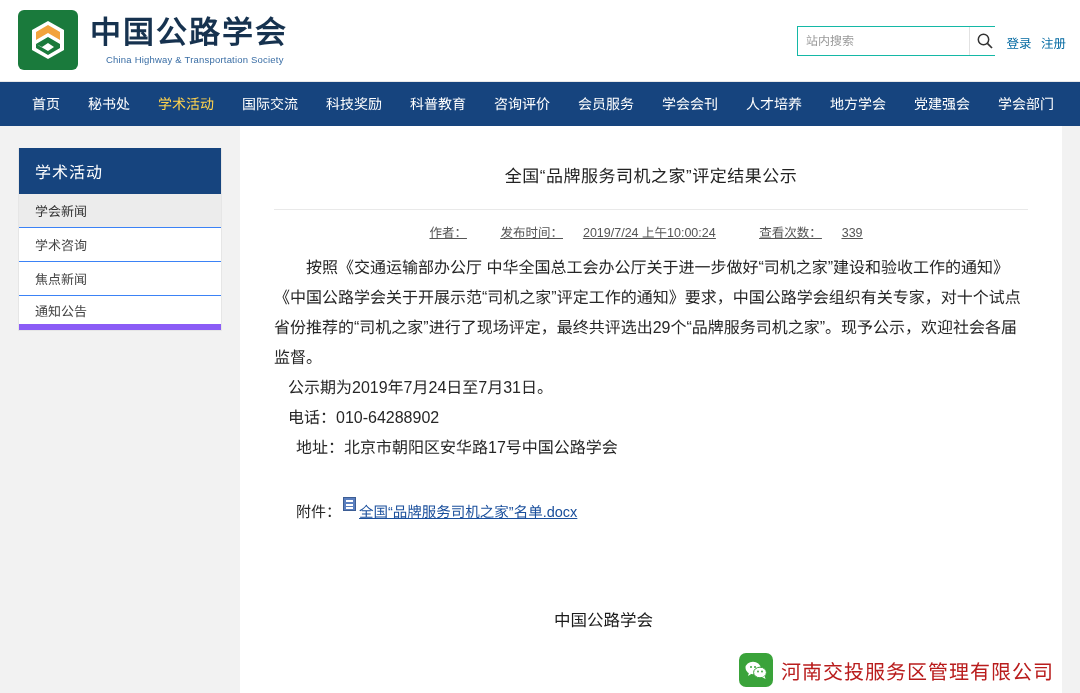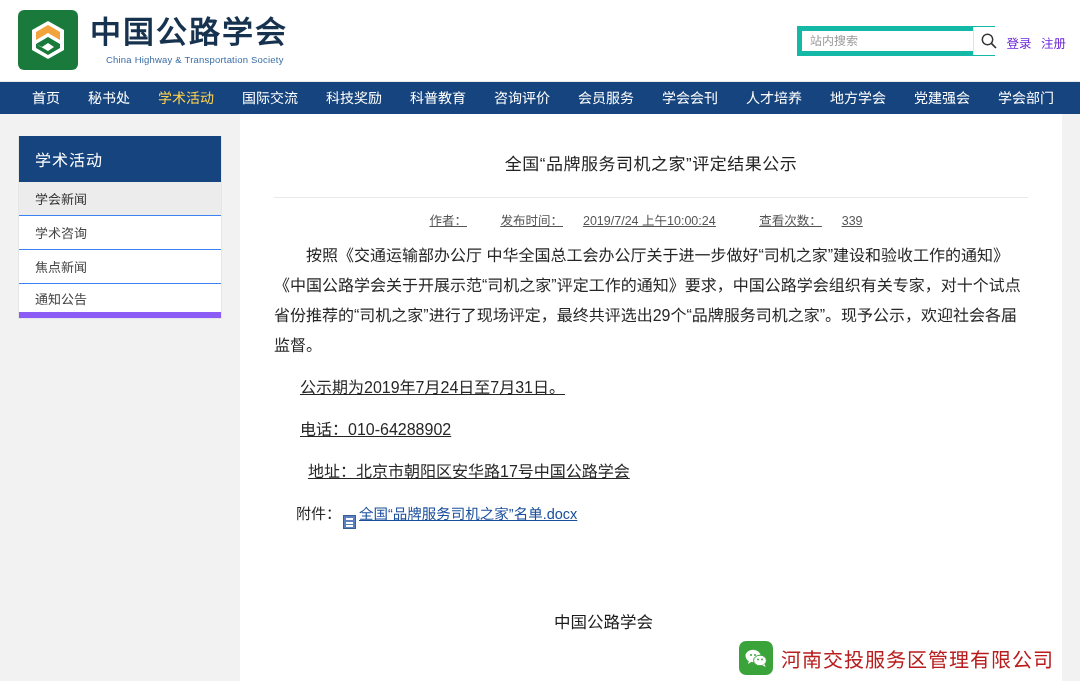--- a/index.html
+++ b/index.html
@@ -54,21 +54,21 @@
     letter-spacing: 0.2px;
     margin-top: 3px;
     white-space: nowrap;
     margin-left: 16px;
   }
 
   .search-box {
     position: absolute;
     right: 85px; top: 26px;
     width: 198px; height: 30px;
-    border: 5px solid #14b8a6;
+    border: 1px solid #14b8a6;
     background: #fff;
     display: flex; align-items: center;
   }
   .search-input {
     border: none; outline: none;
     flex: 1;
     height: 28px;
     padding: 0 8px;
     font-size: 12px;
     color: #333;
@@ -84,26 +84,26 @@
     display: flex; align-items: center; justify-content: center;
   }
   .search-btn svg { display:block; }
   .header-links {
     position: absolute;
     right: 14px; top: 33px;
     font-size: 12.5px;
     color: #333;
   }
   .header-links a {
-    color: #6d28d9; text-decoration: none; margin-left: 6px;
+    color: #0369a1; text-decoration: none; margin-left: 6px;
   }
 
   
   .nav {
-    height: 32px;
+    height: 44px;
     background: #16447e;
     display: flex;
     align-items: center;
     padding-left: 18px;
   }
   .nav-item {
     color: #ffffff;
     font-size: 14px;
     padding: 0 14px;
     line-height: 44px;
@@ -178,27 +178,28 @@
     padding: 12px 0 6px 0;
   }
   .article-meta span { margin: 0 10px; text-decoration: underline; }
   .article-body {
     font-size: 16px;
     line-height: 30px;
     color: #262626;
     font-family: "Liberation Sans", "DejaVu Sans", sans-serif;
   }
   .para-indent { text-indent: 2em; margin: 6px 0 0 0; }
-  .para-line { margin: 12px; padding-left: 14px; text-decoration: underline; }
+  .para-line { margin: 0; padding-left: 14px; }
   .para-line.ind { padding-left: 22px; }
   .attach-row {
+    margin-top: 34px;
     padding-left: 22px;
     font-size: 15px;
     display: flex;
-    align-items: flex-end;
+    align-items: flex-start;
   }
   .attach-icon {
     display: inline-block;
     width: 13px; height: 14px;
     background: #5b7fbf;
     border: 1px solid #3c5d94;
     margin: 0 3px 0 2px;
     position: relative;
     flex: none;
   }

